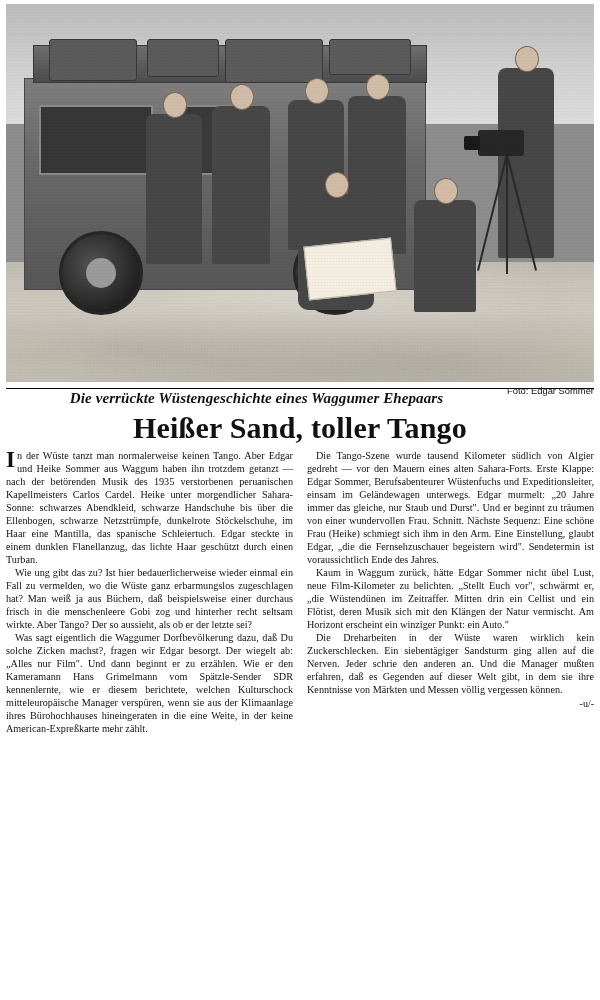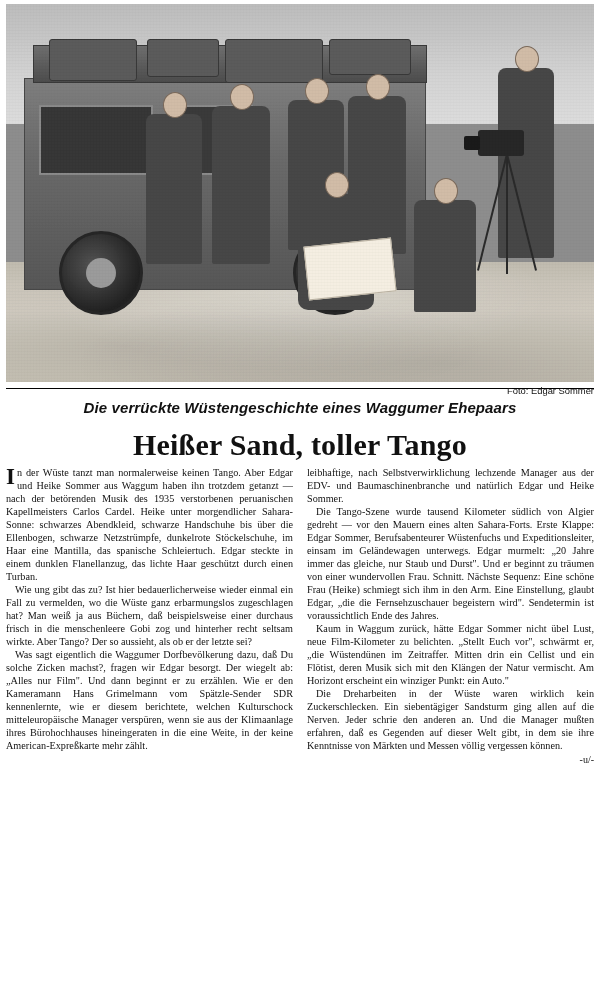--- a/index.html
+++ b/index.html
@@ -186,31 +186,31 @@
     border-bottom: 1px solid #000;
     padding-bottom: 3px;
   }
   .caption .credit {
     float: right;
   }
 
   
   .kicker {
     width: 588px;
-    margin: 10px auto 0;
+    margin: 1px auto 0;
     text-align: center;
-    font-family: Liberation Sans, sans-serif;
+    font-family: Liberation Serif, serif;
     font-style: italic;
     font-weight: bold;
     font-size: 15px;
     letter-spacing: 0.1px;
   }
   .headline {
     width: 588px;
-    margin: 12px auto 2px;
+    margin: 4px auto 2px;
     text-align: center;
     font-family: "Liberation Serif", serif;
     font-weight: bold;
     font-size: 30px;
     letter-spacing: 0.2px;
   }
 
   
   .columns {
     width: 588px;
@@ -308,21 +308,20 @@
   <div class="kicker">Die verrückte Wüstengeschichte eines Waggumer Ehepaars</div>
   <div class="headline">Heißer Sand, toller Tango</div>
 
   <div class="columns">
     <div class="col">
       <p class="first">In der Wüste tanzt man normalerweise keinen Tango. Aber Edgar und Heike Sommer aus Waggum haben ihn trotzdem getanzt — nach der betörenden Musik des 1935 verstorbenen peruanischen Kapellmeisters Carlos Cardel. Heike unter morgendlicher Sahara-Sonne: schwarzes Abendkleid, schwarze Handschuhe bis über die Ellenbogen, schwarze Netzstrümpfe, dunkelrote Stöckelschuhe, im Haar eine Mantilla, das spanische Schleiertuch. Edgar steckte in einem dunklen Flanellanzug, das lichte Haar geschützt durch einen Turban.</p>
       <p>Wie ung gibt das zu? Ist hier bedauerlicherweise wieder einmal ein Fall zu vermelden, wo die Wüste ganz erbarmungslos zugeschlagen hat? Man weiß ja aus Büchern, daß beispielsweise einer durchaus frisch in die menschenleere Gobi zog und hinterher recht seltsam wirkte. Aber Tango? Der so aussieht, als ob er der letzte sei?</p>
       <p>Was sagt eigentlich die Waggumer Dorfbevölkerung dazu, daß Du solche Zicken machst?, fragen wir Edgar besorgt. Der wiegelt ab: „Alles nur Film". Und dann beginnt er zu erzählen. Wie er den Kameramann Hans Grimelmann vom Spätzle-Sender SDR kennenlernte, wie er diesem berichtete, welchen Kulturschock mitteleuropäische Manager verspüren, wenn sie aus der Klimaanlage ihres Bürohochhauses hineingeraten in die eine Weite, in der keine American-Expreßkarte mehr zählt.</p>
     </div>
     <div class="col">
-      <p class="" style="text-indent:0">leibhaftige, nach Selbstverwirklichung lechzende Manager aus der EDV- und Baumaschinenbranche und natürlich Edgar und Heike Sommer.</p>
       <p>Die Tango-Szene wurde tausend Kilometer südlich von Algier gedreht — vor den Mauern eines alten Sahara-Forts. Erste Klappe: Edgar Sommer, Berufsabenteurer Wüstenfuchs und Expeditionsleiter, einsam im Geländewagen unterwegs. Edgar murmelt: „20 Jahre immer das gleiche, nur Staub und Durst". Und er beginnt zu träumen von einer wundervollen Frau. Schnitt. Nächste Sequenz: Eine schöne Frau (Heike) schmiegt sich ihm in den Arm. Eine Einstellung, glaubt Edgar, „die die Fernsehzuschauer begeistern wird". Sendetermin ist voraussichtlich Ende des Jahres.</p>
       <p>Kaum in Waggum zurück, hätte Edgar Sommer nicht übel Lust, neue Film-Kilometer zu belichten. „Stellt Euch vor", schwärmt er, „die Wüstendünen im Zeitraffer. Mitten drin ein Cellist und ein Flötist, deren Musik sich mit den Klängen der Natur vermischt. Am Horizont erscheint ein winziger Punkt: ein Auto."</p>
       <p>Die Dreharbeiten in der Wüste waren wirklich kein Zuckerschlecken. Ein siebentägiger Sandsturm ging allen auf die Nerven. Jeder schrie den anderen an. Und die Manager mußten erfahren, daß es Gegenden auf dieser Welt gibt, in dem sie ihre Kenntnisse von Märkten und Messen völlig vergessen können.</p>
       <div class="sig">-u/-</div>
     </div>
   </div>
 
 </div>
 
 </body></html>

